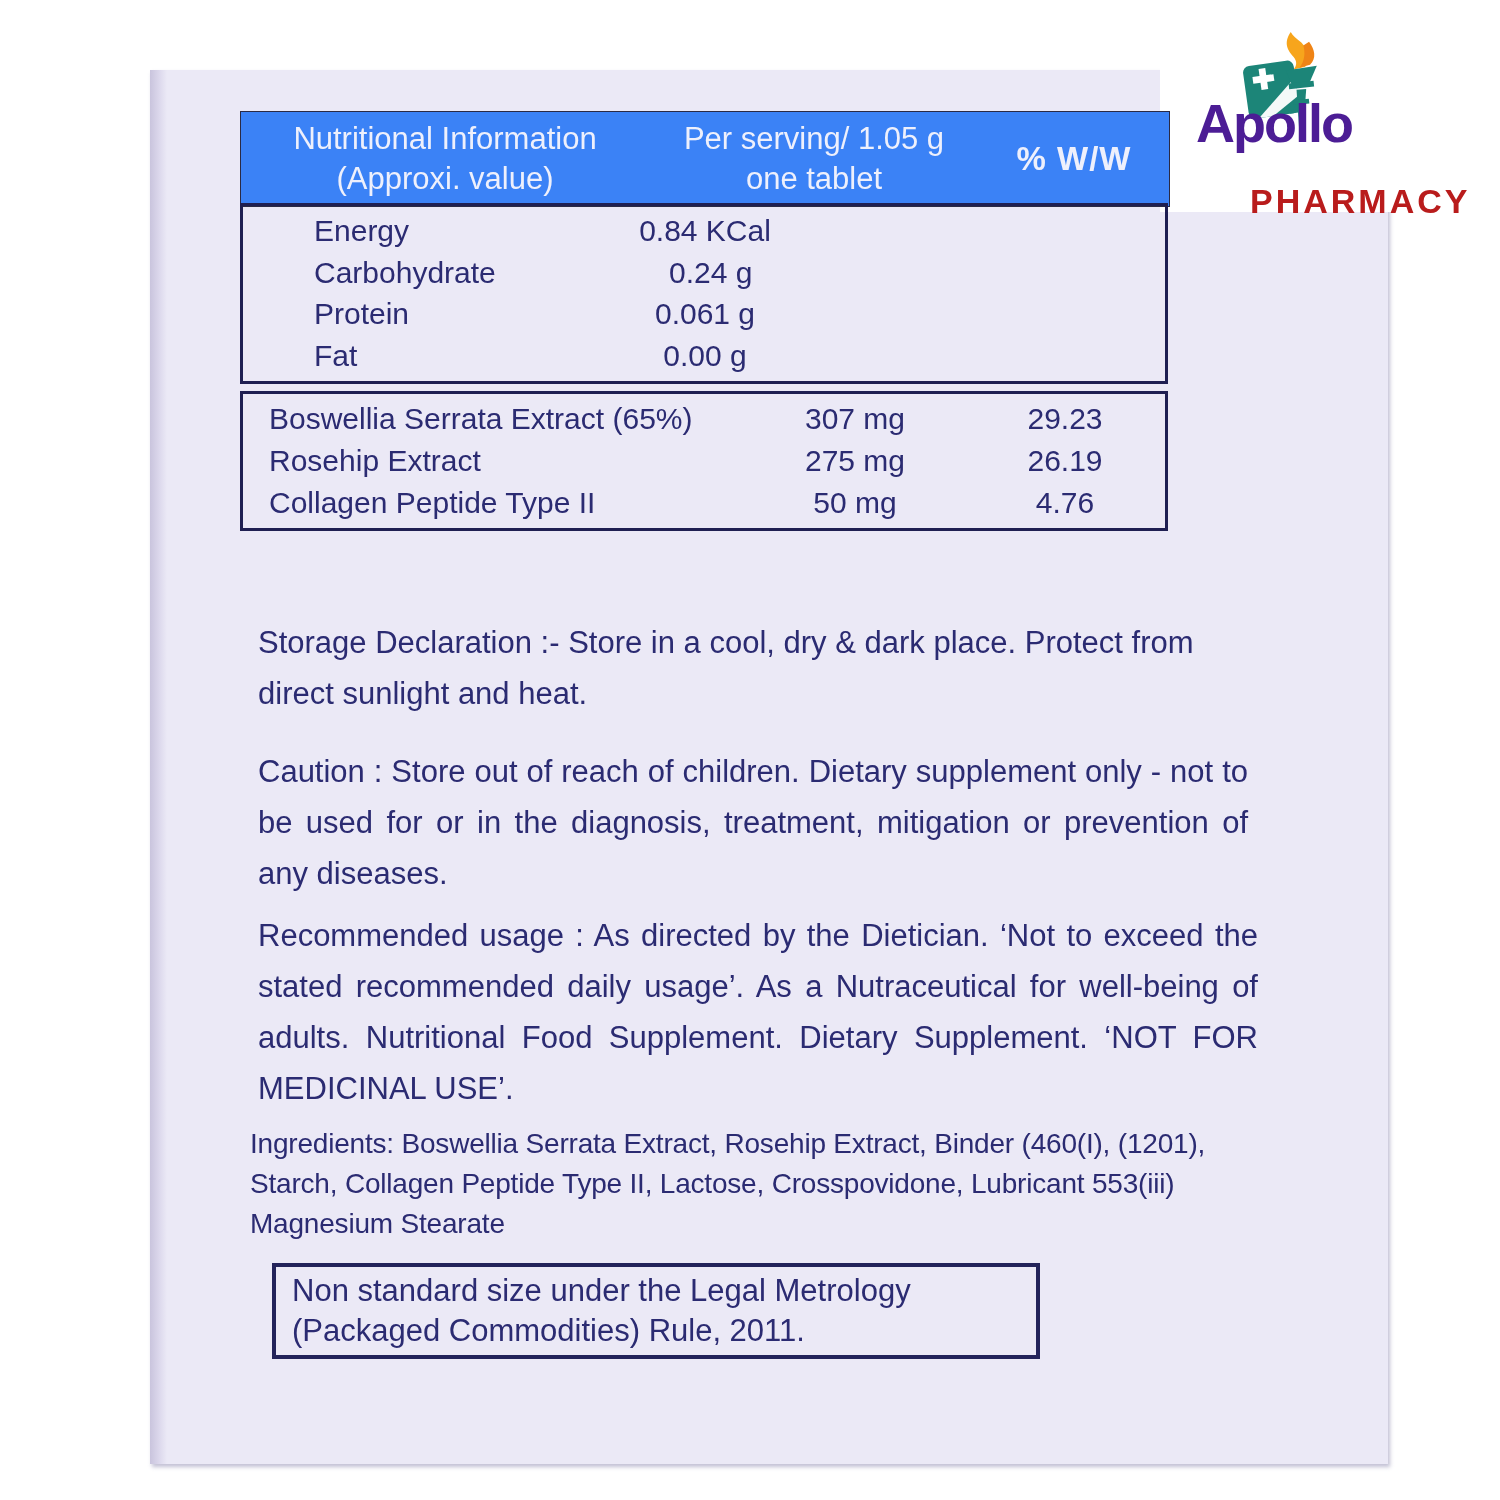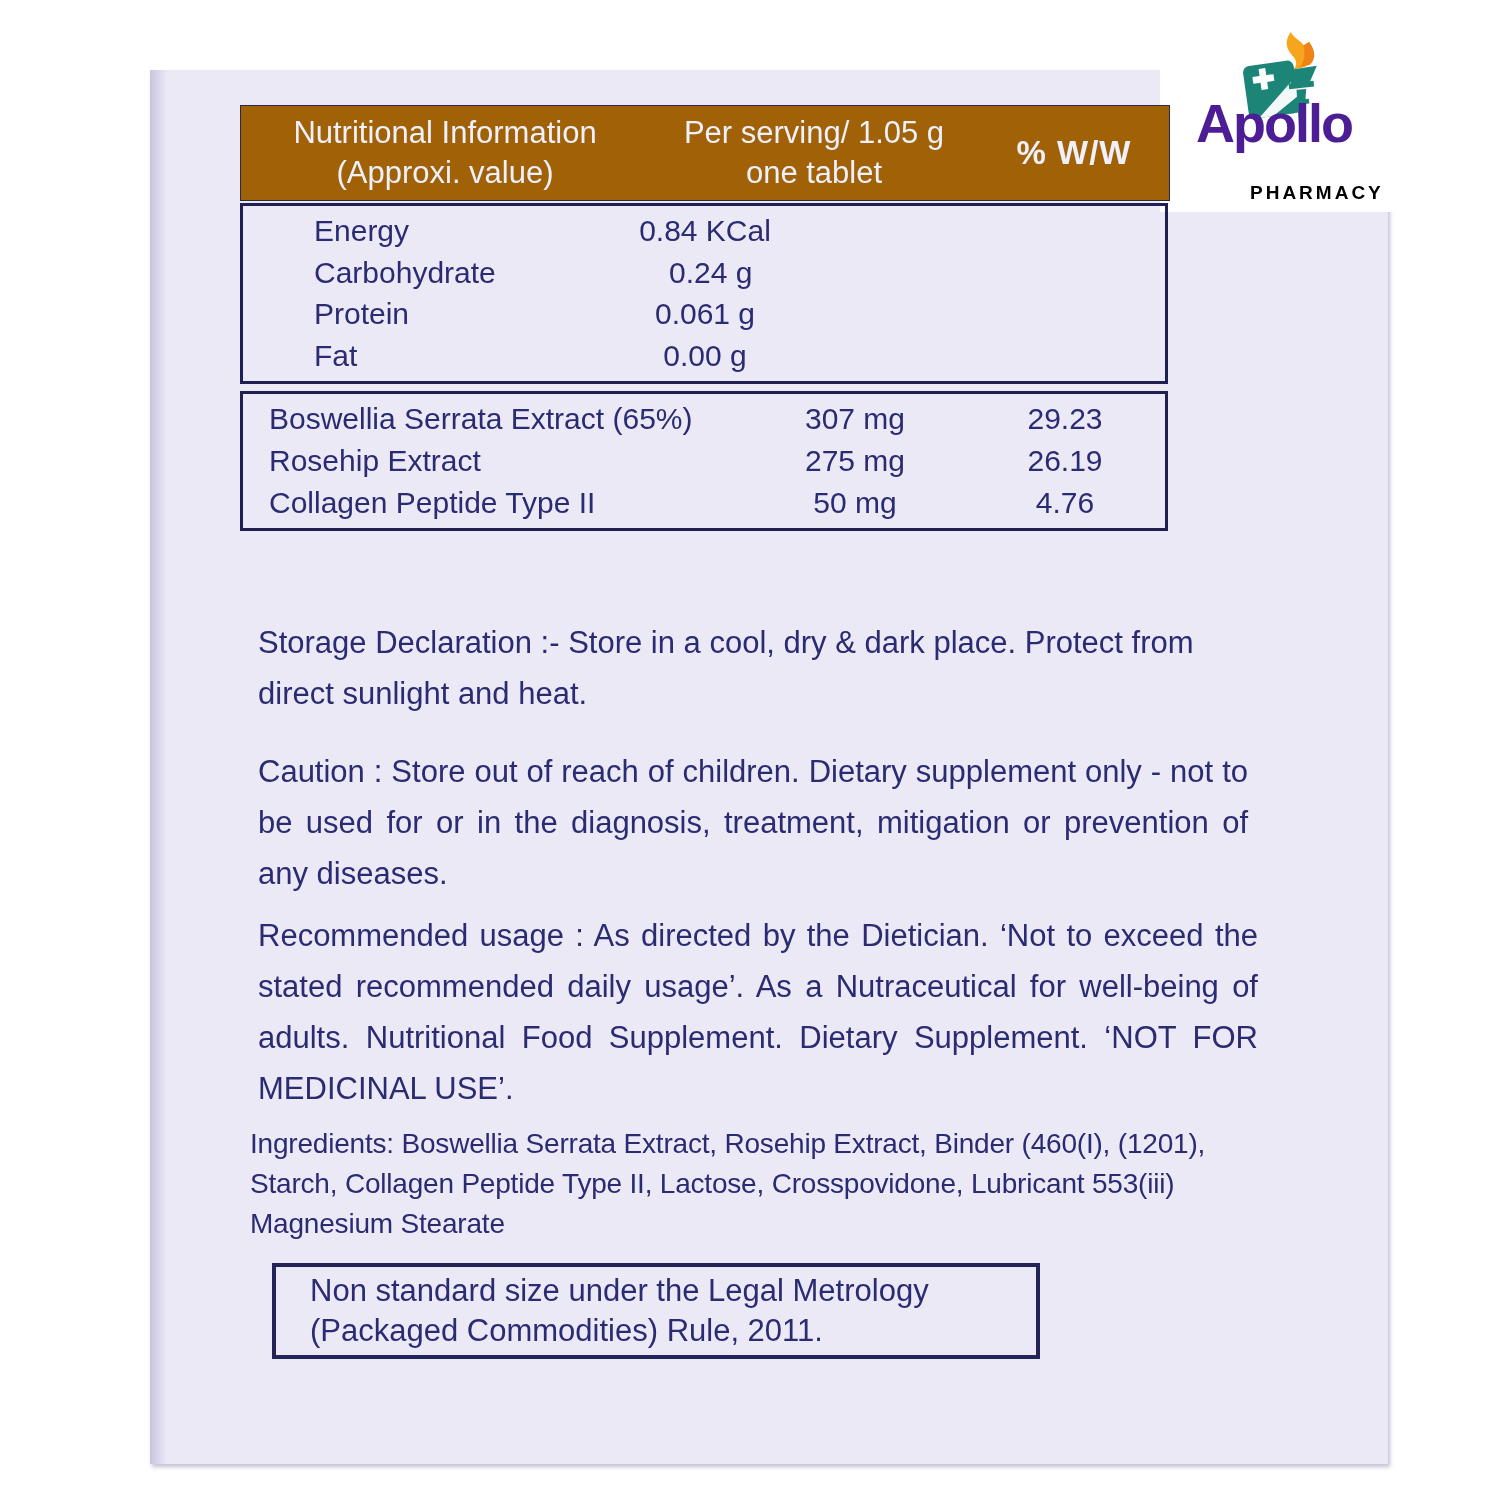--- a/index.html
+++ b/index.html
@@ -18,22 +18,22 @@
   .package-left-edge{
     position:absolute;left:0;top:0;width:17px;height:100%;
     background:linear-gradient(90deg,#c9c4dd 0%,#dcd8ec 55%,#ebe9f6 100%);
   }
   .logo-notch{ 
     position:absolute;left:1160px;top:0px;width:340px;height:212px;
     background:#ffffff;
   }
   
   .nut-header{
-    position:absolute;left:240px;top:105px;width:928px;height:94px;
-    background:#a16207;color:#eef0fc;
+    position:absolute;left:240px;top:111px;width:928px;height:94px;
+    background:#3b82f6;color:#eef0fc;
     display:grid;grid-template-columns:408px 330px 1fr;
     align-items:center;border:1px solid #2a2a45;
   }
   .nut-header .cell{text-align:center;font-size:31px;line-height:40px;}
   .nut-header .cell.pct{font-weight:bold;font-size:33px;letter-spacing:1px;}
   .nut-box{
     position:absolute;left:240px;width:928px;
     border:3px solid #1f1f52;box-sizing:border-box;
     display:flex;flex-direction:column;justify-content:space-evenly;
   }
@@ -52,31 +52,31 @@
   .para.storage{top:585px;width:940px;}
   .para.caution{top:714px;width:990px;text-align:justify;}
   .para.usage{top:878px;width:1000px;text-align:justify;}
   .para.ingredients{left:250px;top:1092px;width:1010px;font-size:28px;line-height:40px;letter-spacing:-0.2px;}
   
   .legal-box{
     position:absolute;left:272px;top:1263px;width:768px;height:96px;
     border:4px solid #23235a;box-sizing:border-box;
     display:flex;align-items:center;
   }
-  .legal-box .txt{padding-left:34px;padding-right:14px;font-size:31px;line-height:40px;}
+  .legal-box .txt{padding-left:16px;padding-right:14px;font-size:31px;line-height:40px;}
   
   .logo{position:absolute;left:1192px;top:30px;width:285px;height:195px;}
   .logo .mark{position:absolute;left:42px;top:2px;width:100px;height:108px;}
   .logo .word{
     position:absolute;left:4px;top:62px;
     font-size:54px;font-weight:bold;letter-spacing:-2px;color:#4c1d95;
   }
   .logo .sub{
     position:absolute;left:58px;top:152px;
-    font-size:19px;letter-spacing:3px;color:#000000;font-weight:bold;
+    font-size:34px;letter-spacing:3px;color:#b91c1c;font-weight:bold;
   }
 </style>
 </head>
 <body>
 
 <div class="package">
   <div class="package-left-edge"></div>
 </div>
 <div class="logo-notch"></div>
 

